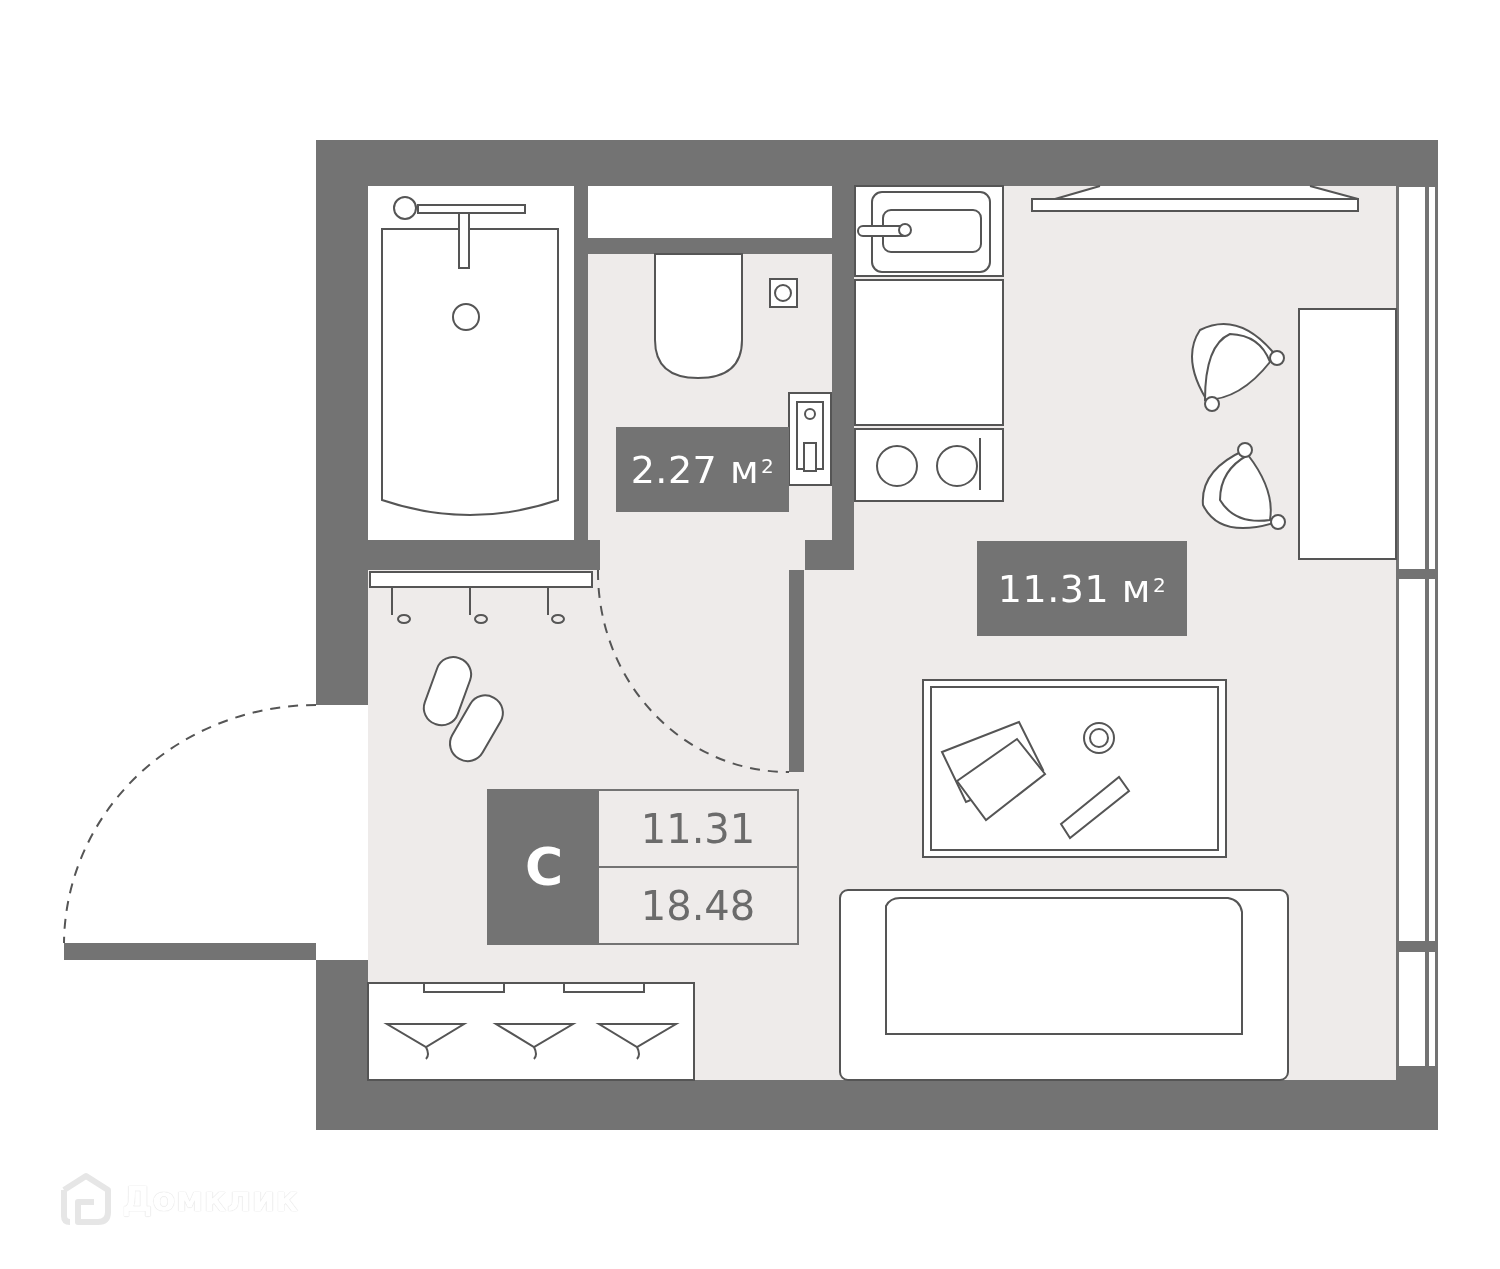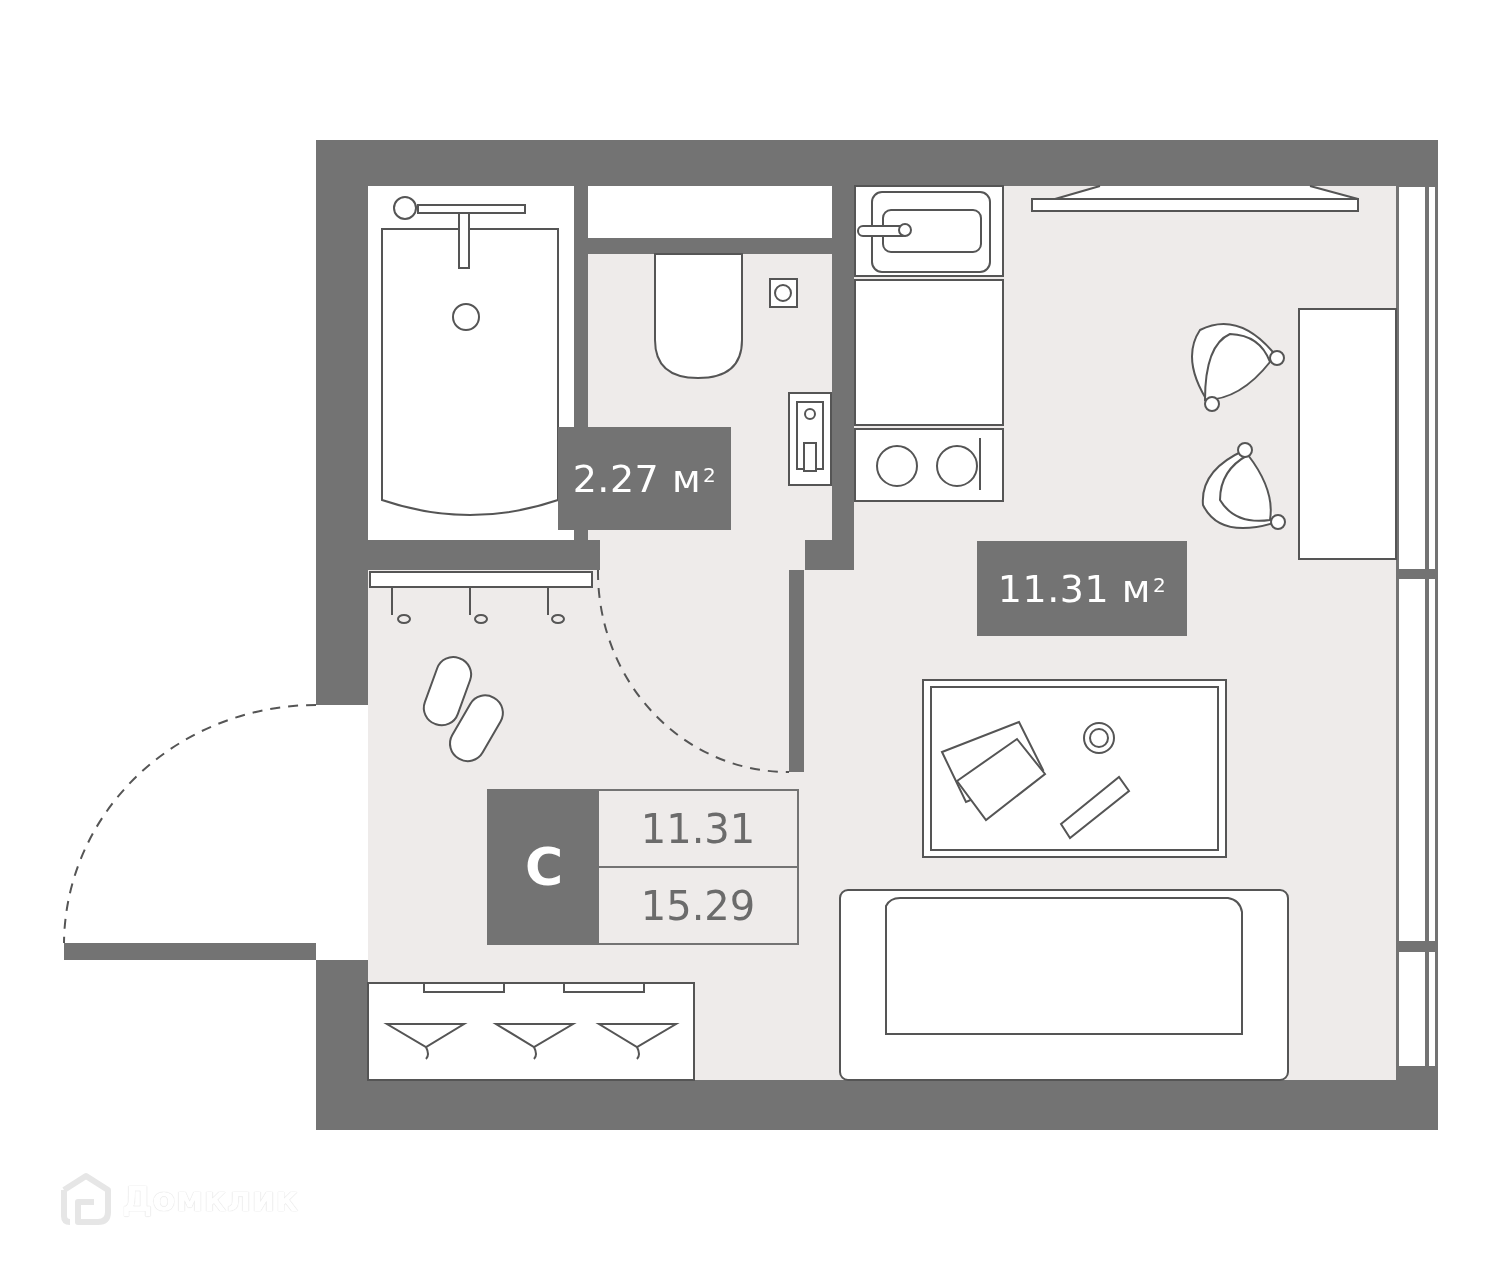--- a/index.html
+++ b/index.html
@@ -152,33 +152,33 @@
       <path d="M426 1047 q4 8 0 12 M534 1047 q4 8 0 12 M637 1047 q4 8 0 12"></path>
     </g>
   </g>
 
   <g fill="none" stroke="#555" stroke-width="2" stroke-dasharray="10 8">
     <path d="M316 705 A252 240 0 0 0 64 943"></path>
     <path d="M598 570 A190 200 0 0 0 789 772"></path>
   </g>
 </svg>
 
-<div class="area-label" style="left:558px;top:427px;width:173px;height:103px;">
+<div class="area-label" style="left:616px;top:427px;width:173px;height:85px;">
   <span>2.27</span>&nbsp;<span>м</span><sup>2</sup>
 </div>
 
 <div class="area-label" style="left:977px;top:541px;width:210px;height:95px;">
   <span>11.31</span>&nbsp;<span>м</span><sup>2</sup>
 </div>
 
 <div class="summary">
   <div class="type">С</div>
   <div class="vals">
     <div class="val">11.31</div>
-    <div class="val">15.29</div>
+    <div class="val">18.48</div>
   </div>
 </div>
 
 <div class="watermark">
   <svg width="52" height="54" viewBox="0 0 52 54">
     <path d="M4 18 L26 4 L48 18 V40 Q48 50 38 50 H18 V30 H34" fill="none" stroke="#e6e6e6" stroke-width="6" stroke-linejoin="round"></path>
     <path d="M4 18 V44 Q4 50 10 50" fill="none" stroke="#e6e6e6" stroke-width="6"></path>
   </svg>
   <span class="txt">Домклик</span>
 </div>

